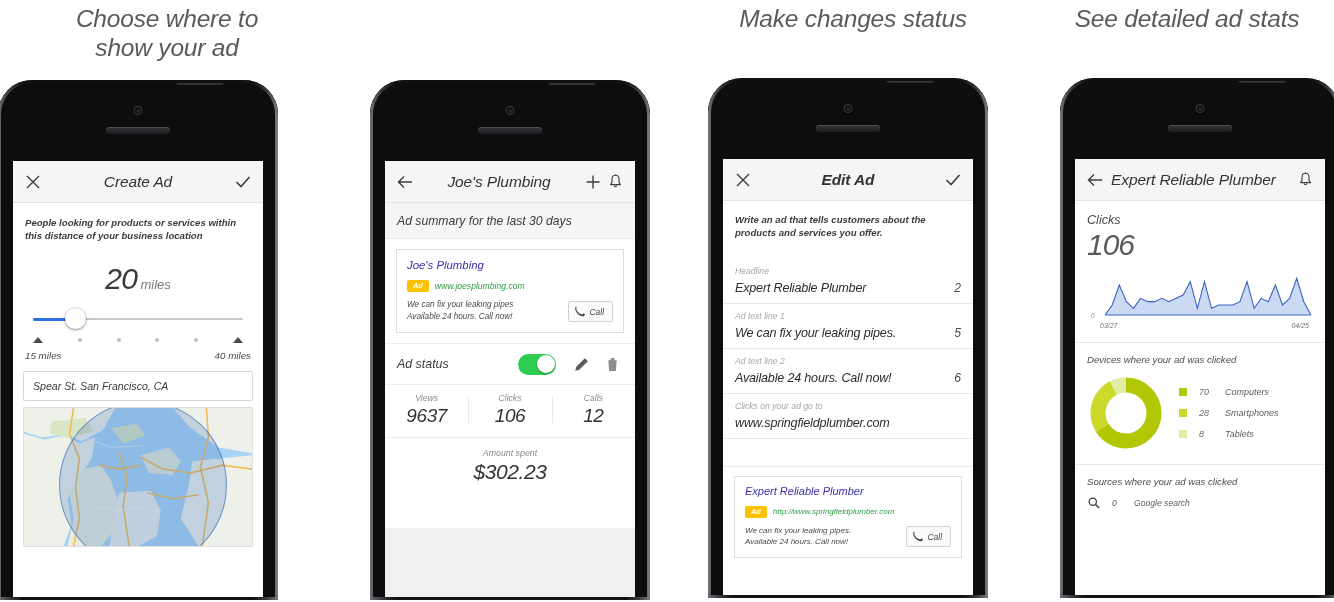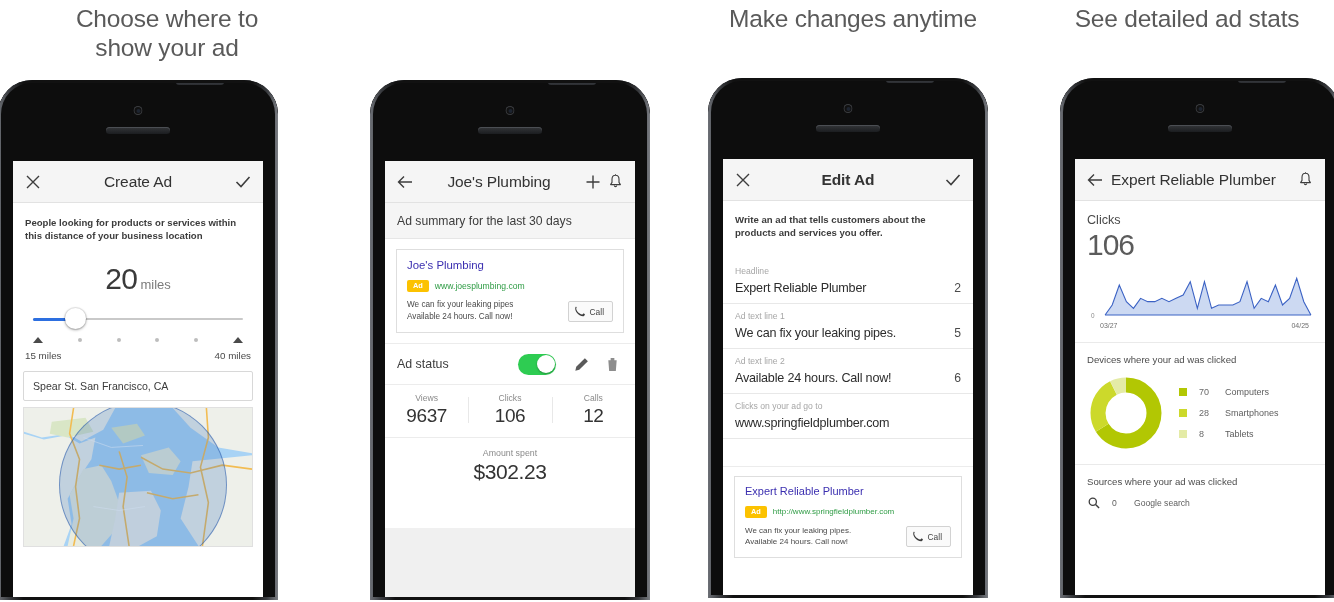--- a/index.html
+++ b/index.html
@@ -5,21 +5,21 @@
   * { box-sizing: border-box; margin: 0; padding: 0; }
   html, body {
     width: 1334px; height: 602px;
     background: #ffffff;
     font-family: "Liberation Sans", sans-serif;
     overflow: hidden;
   }
   .stage { position: relative; width: 1334px; height: 602px; background: #fff; }
 
   
-  .panel { position: absolute; top: 0; width: 334px; height: 602px; }
+  .panel { position: absolute; top: 0; width: 334px; height: 602px; font-style: italic; }
   .panel-1 { left: 0; }
   .panel-2 { left: 334px; }
   .panel-3 { left: 686px; }
   .panel-4 { left: 1020px; }
 
   .caption {
     position: absolute; top: 4px; left: 0; width: 100%;
     text-align: center;
     font-size: 24.5px; line-height: 29px; color: #5a5a5a;
     font-weight: 400; letter-spacing: -0.2px;
@@ -362,21 +362,21 @@
               <div class="sk">Amount spent</div>
               <div class="sv">$302.23</div>
             </div>
           </div>
         </div>
       </div>
     </div>
   </div>
 
   <div class="panel panel-3">
-    <div class="caption">Make changes anytime</div>
+    <div class="caption">Make changes status</div>
     <div class="phone p-3">
       <div class="topbtn"></div>
       <div class="sidebtn sb-a"></div>
       <div class="sidebtn sb-b"></div>
       <div class="sidebtn sb-c"></div>
       <div class="cam"></div>
       <div class="speaker"></div>
 
       <div class="screen">
         <div class="appbar">

